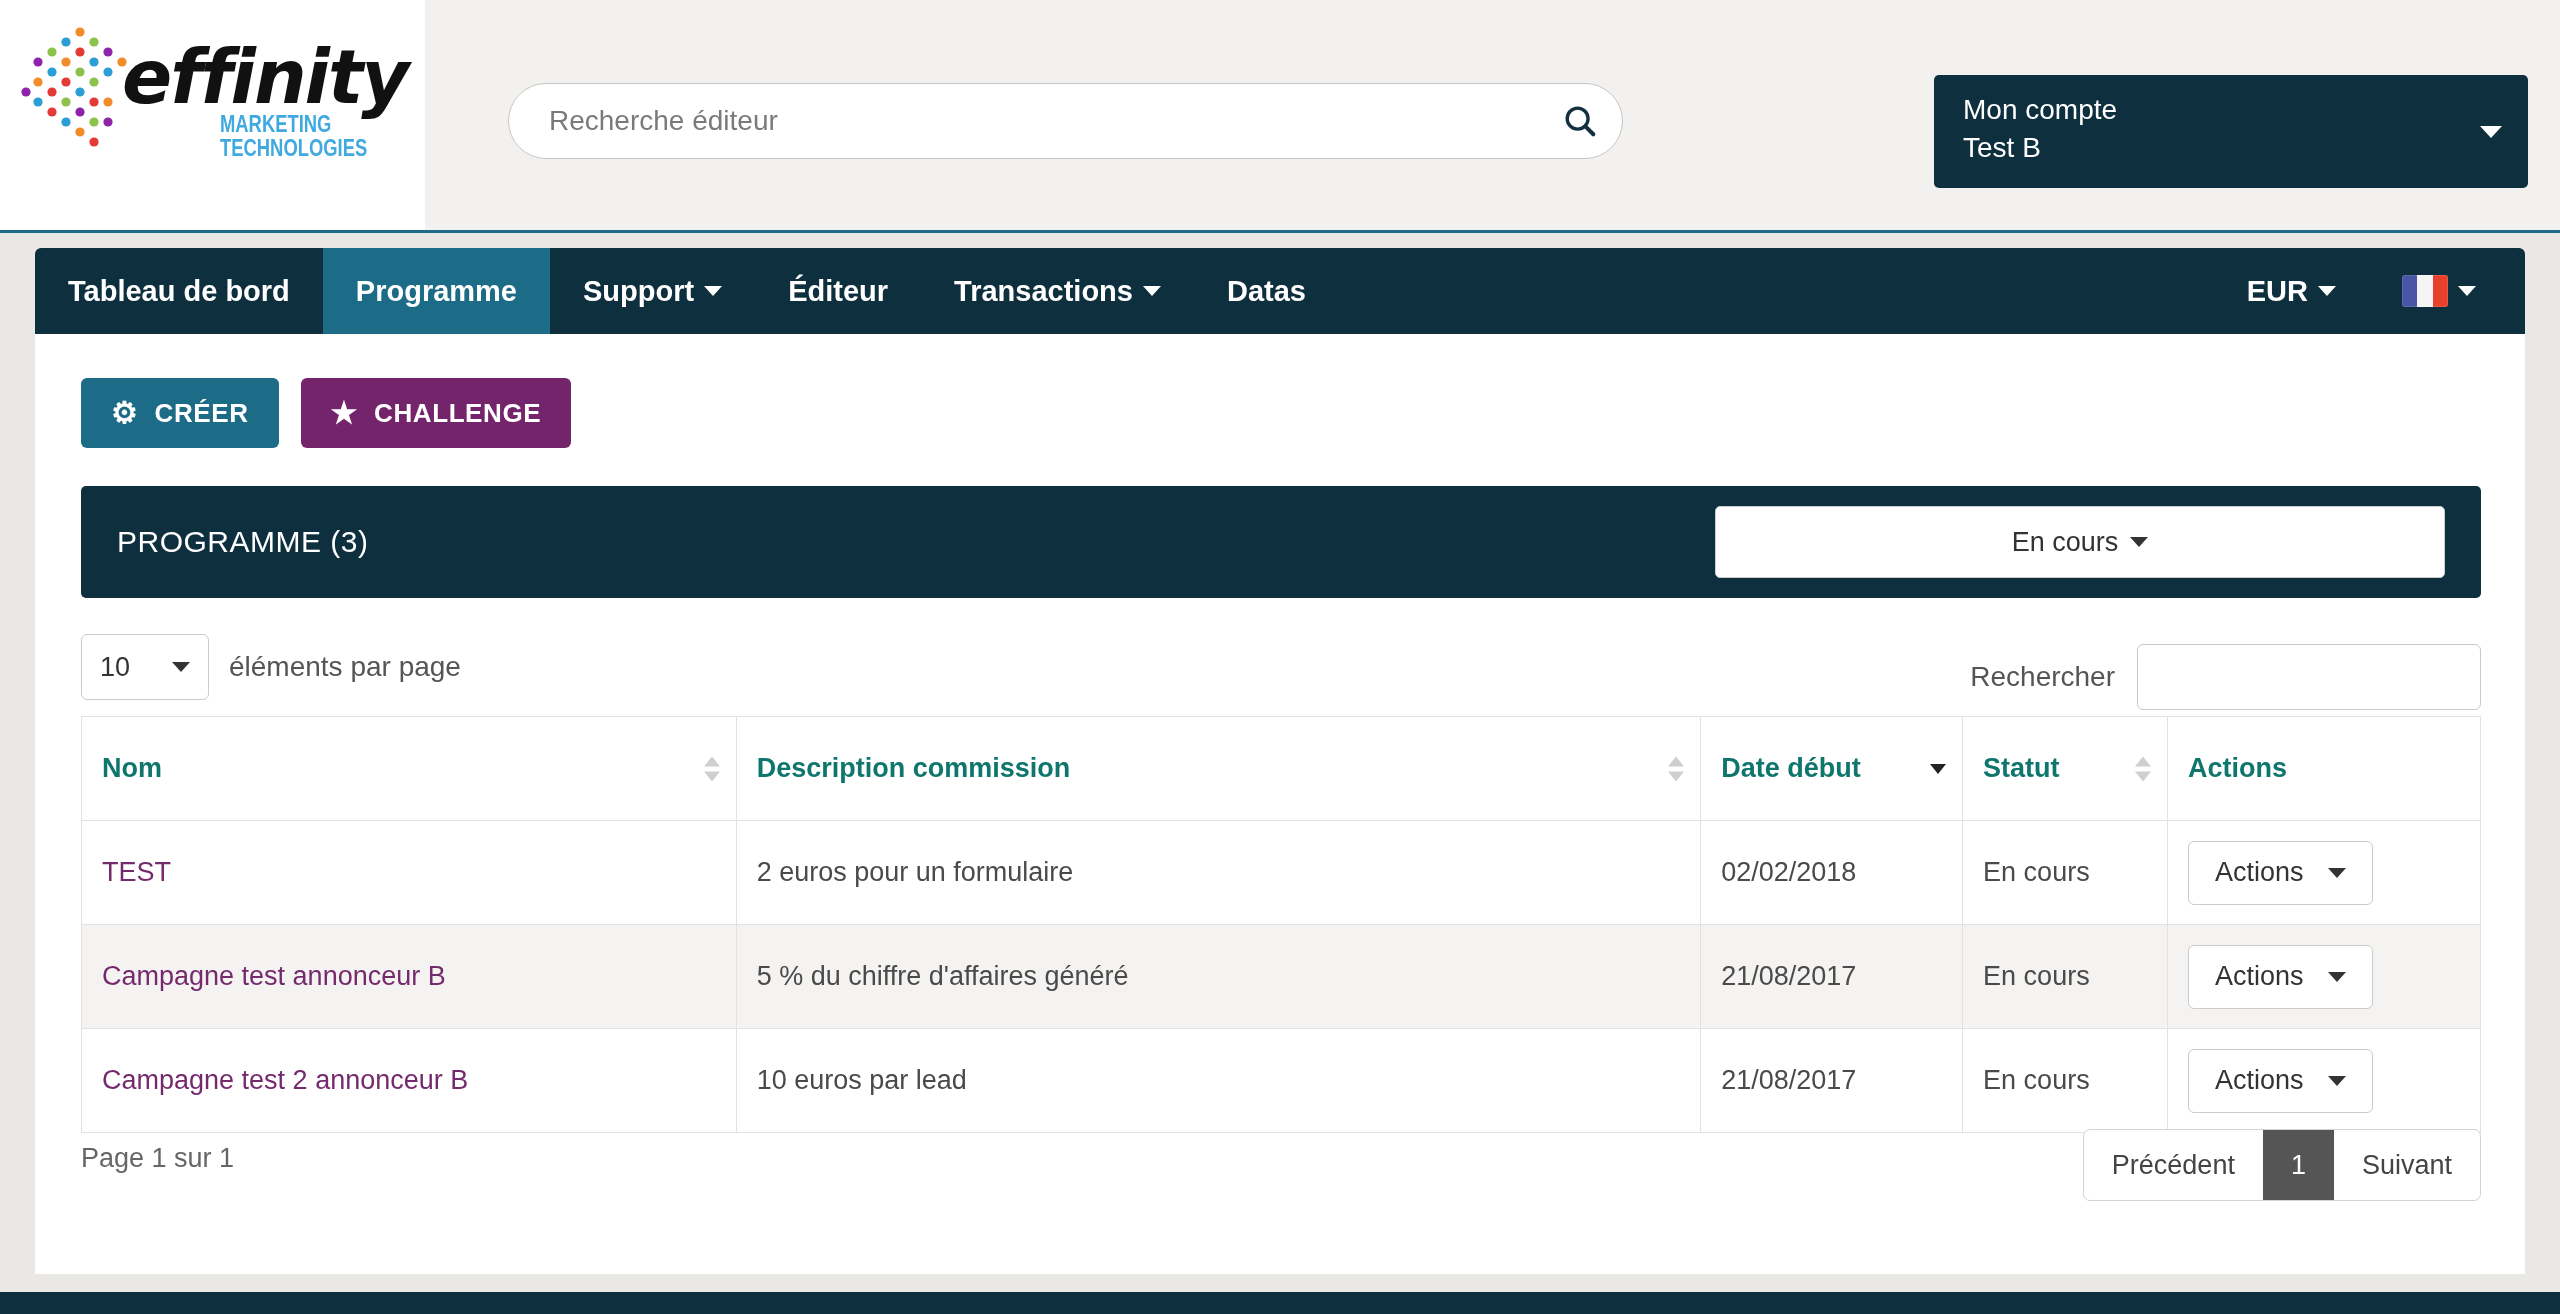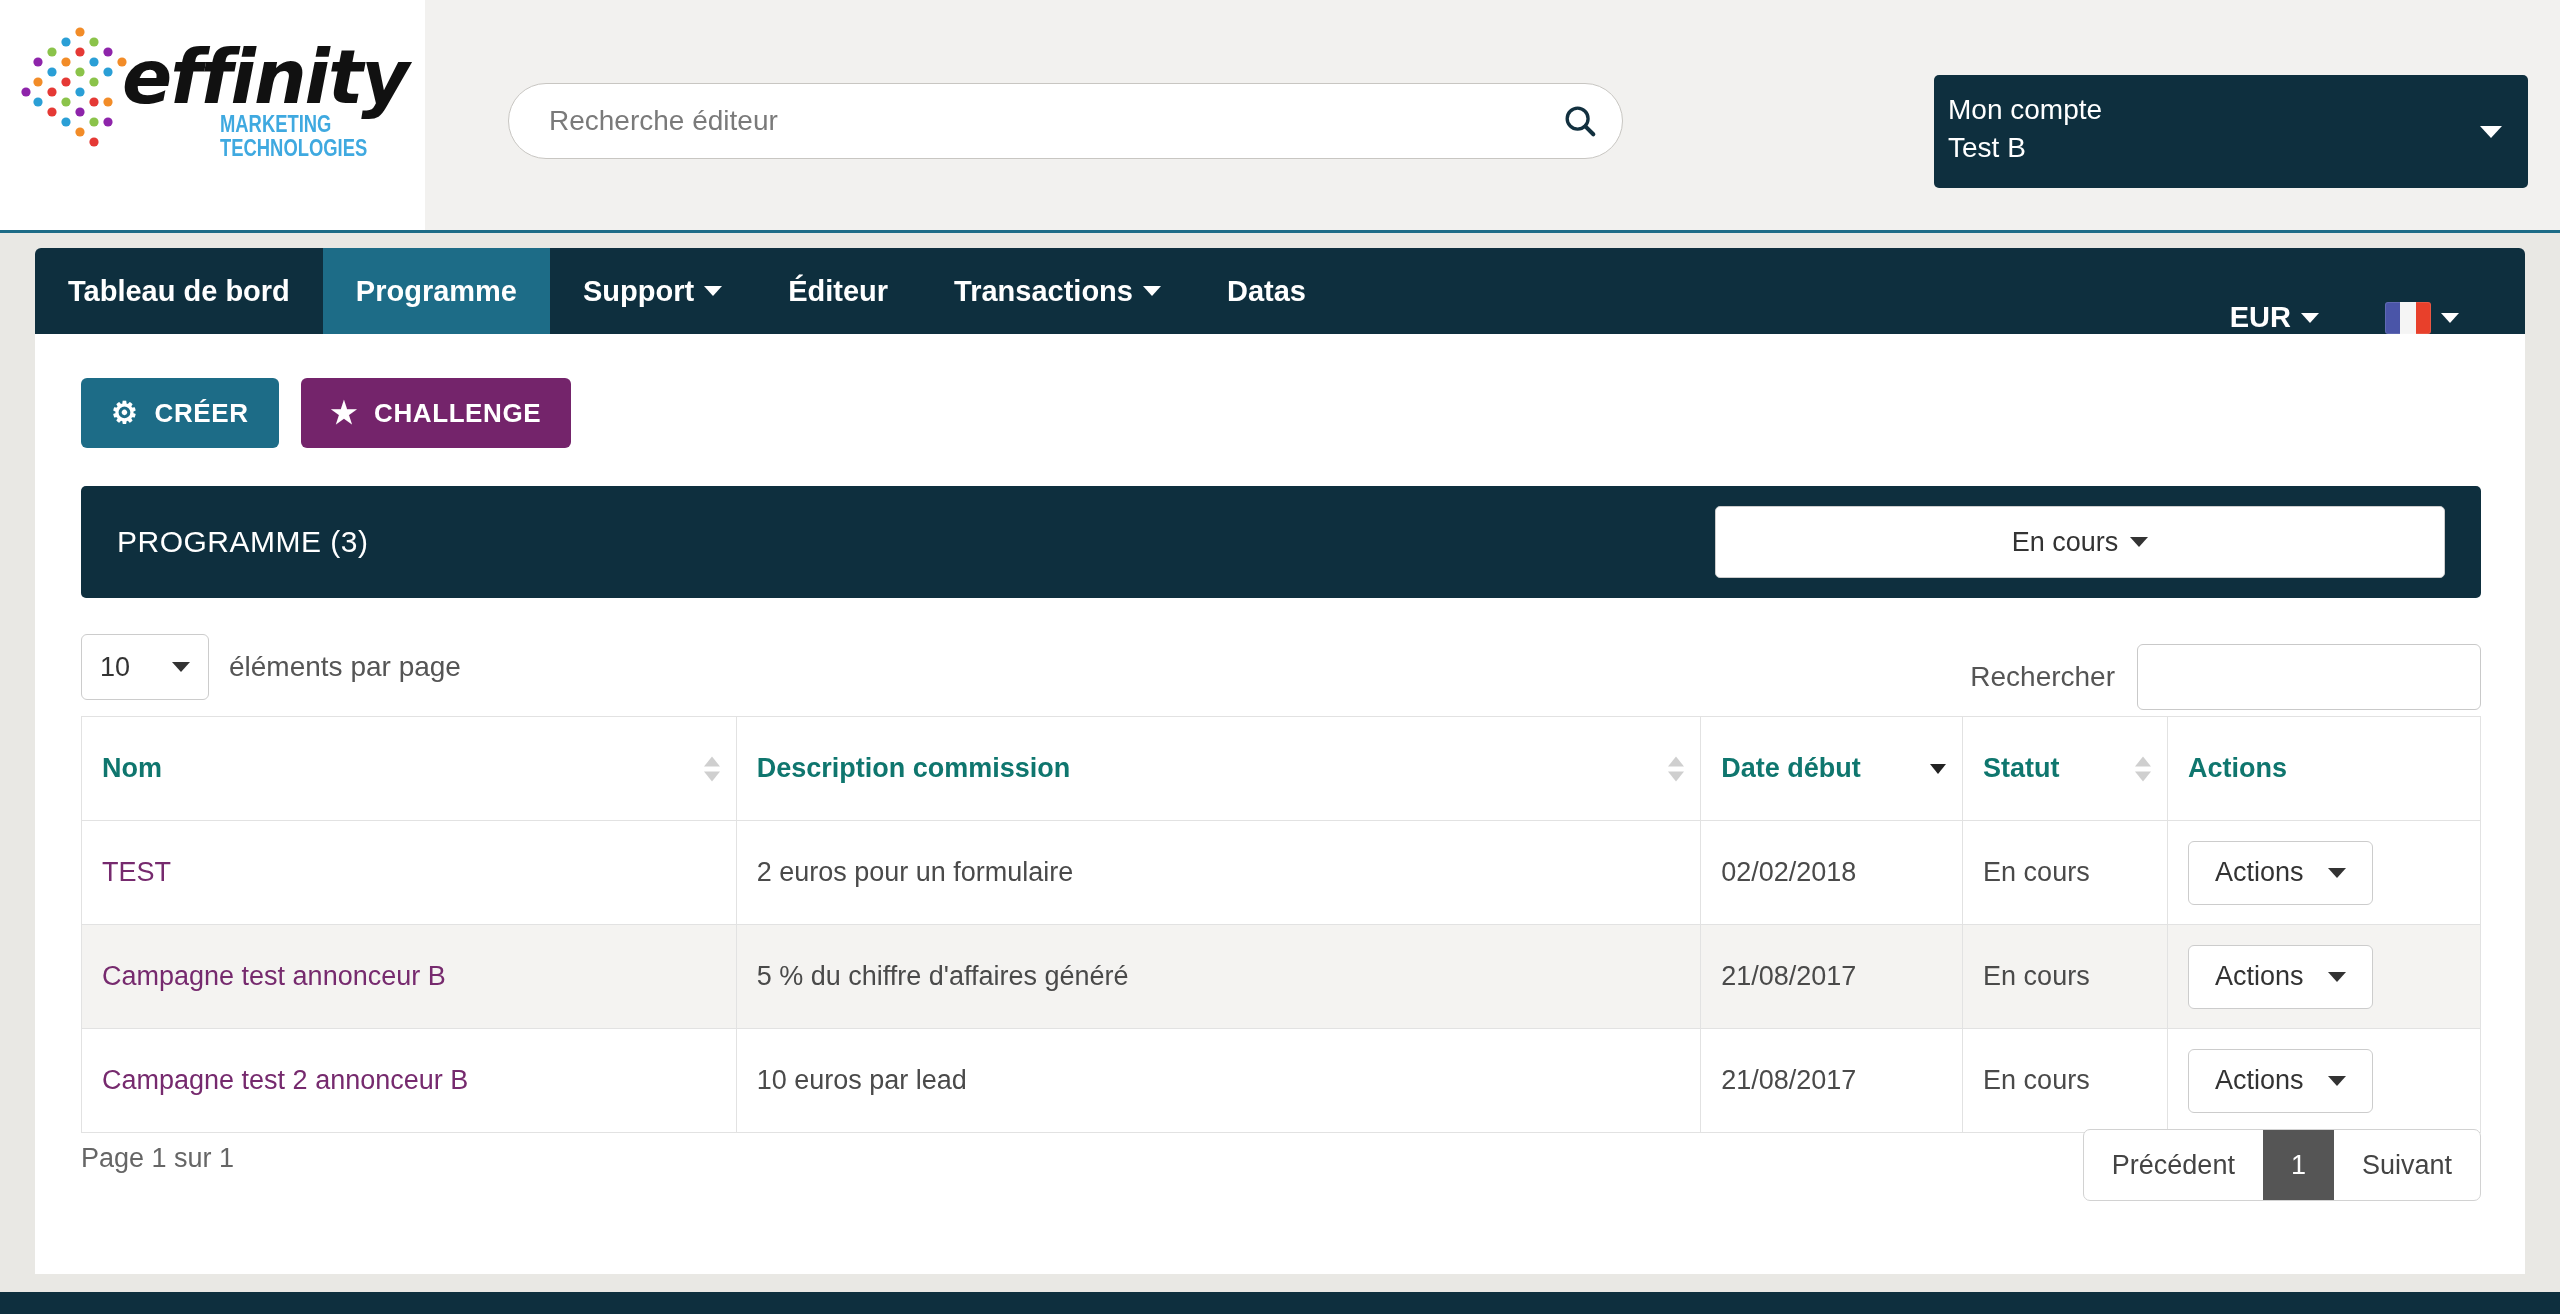--- a/index.html
+++ b/index.html
@@ -54,21 +54,21 @@
   .search-input::placeholder { color: #7a7a7a; }
   .search-icon-btn {
     width: 84px; height: 100%; display: flex; align-items: center; justify-content: center;
     background: transparent; border: none; cursor: pointer;
   }
 
   .account-box {
     position: absolute; left: 1934px; top: 75px;
     width: 594px; height: 113px;
     background: #0e2f3e; border-radius: 5px;
-    padding: 16px 14px;
+    padding: 16px 29px;
     color: #ffffff;
   }
   .account-line1 { font-size: 28px; line-height: 1.35; }
   .account-line2 { font-size: 28px; line-height: 1.35; }
   .account-caret {
     position: absolute; right: 26px; top: 50%; transform: translateY(-50%);
     width: 0; height: 0;
     border-left: 11px solid transparent; border-right: 11px solid transparent;
     border-top: 12px solid #ffffff;
   }
@@ -81,21 +81,21 @@
     border-top-left-radius: 6px; border-top-right-radius: 6px;
     display: flex; align-items: stretch;
   }
   .nav-item {
     display: flex; align-items: center; padding: 0 33px;
     color: #ffffff; font-size: 29px; font-weight: bold;
     cursor: pointer; white-space: nowrap;
   }
   .nav-item.active { background: #1d6c87; }
   .nav-spacer { flex: 1; }
-  .nav-right { display: flex; align-items: flex-end; padding-right: 33px; }
+  .nav-right { display: flex; align-items: center; padding-right: 16px; }
   .nav-caret {
     display: inline-block; margin-left: 10px;
     width: 0; height: 0;
     border-left: 9px solid transparent; border-right: 9px solid transparent;
     border-top: 10px solid #ffffff;
   }
   .flag {
     display: inline-block; width: 46px; height: 32px;
     border-radius: 3px; overflow: hidden;
     background: linear-gradient(to right,

